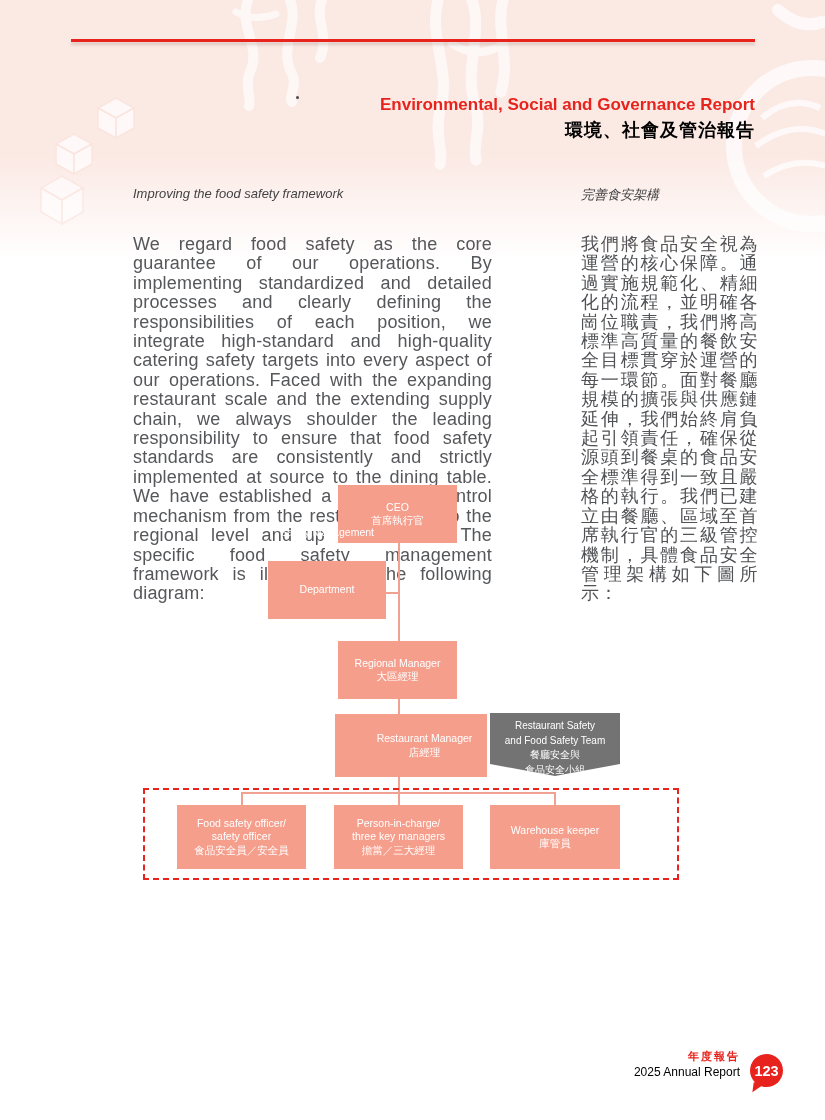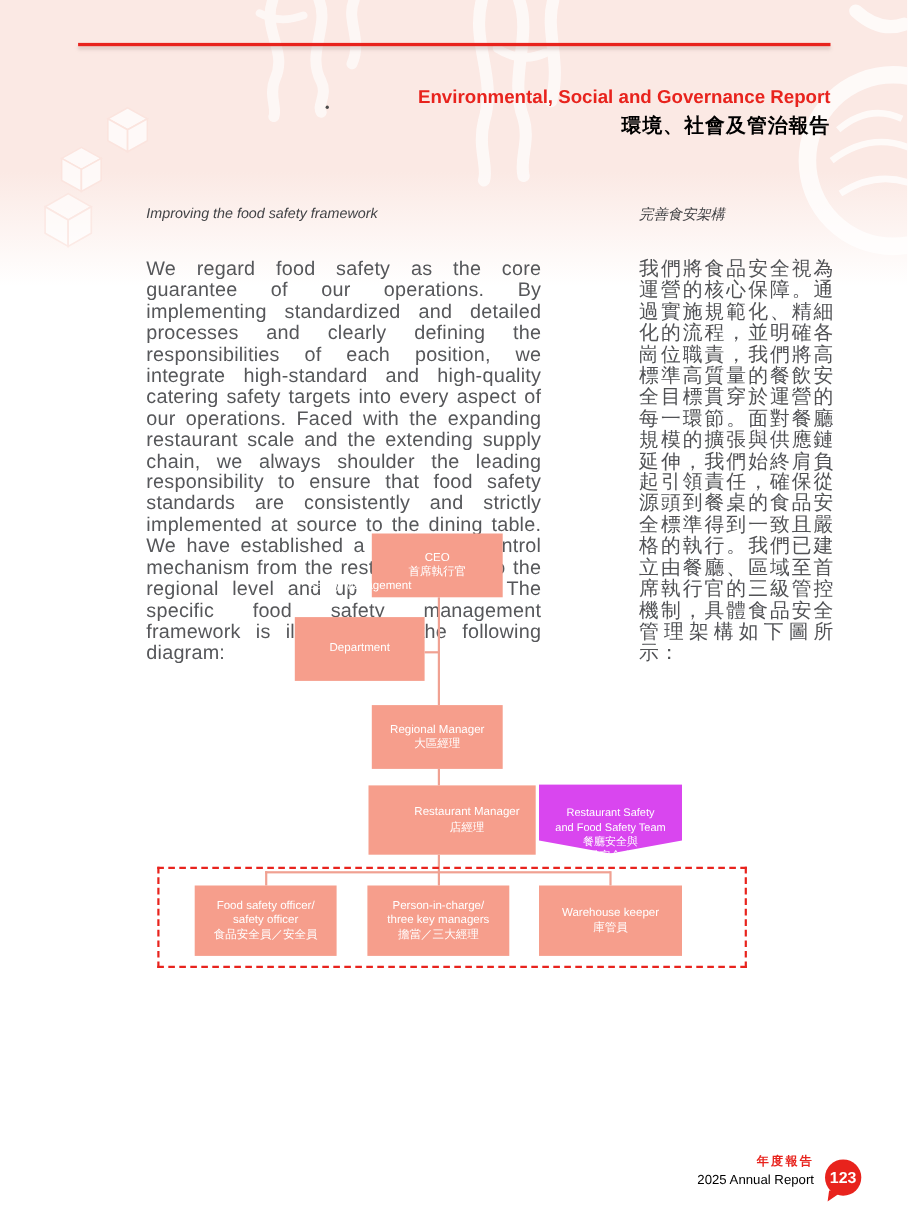--- a/index.html
+++ b/index.html
@@ -14,41 +14,41 @@
   }
   #decor{position:absolute;left:0;top:0;pointer-events:none;}
   
   #red-rule{
     position:absolute;left:71px;top:39px;width:684px;height:3px;
     background:#e8231d;box-shadow:0 3px 3px rgba(160,135,128,0.35);
   }
   #stray-dot{position:absolute;left:296px;top:96px;width:3px;height:3px;border-radius:50%;background:#4a4a4a;}
   
   #title-block{position:absolute;right:70px;top:79px;text-align:right;}
-  .title-en{font-size:17px;font-weight:bold;color:#e8231d;line-height:20px;}
+  .title-en{font-size:17px;font-weight:bold;color:#e8231d;line-height:20px;margin-top:16px;}
   .title-zh{font-size:18px;font-weight:bold;color:#000000;line-height:22px;margin-top:4px;letter-spacing:1px;}
   
   .col-heading{position:absolute;top:186px;font-size:13px;font-style:italic;color:#414245;}
   #heading-en{left:133px;}
   #heading-zh{left:581px;}
   .body-col{position:absolute;top:217px;font-size:18px;line-height:19.4px;color:#56575a;text-align:justify;}
   #body-en{left:133px;width:359px;letter-spacing:0.2px;word-spacing:1px;}
   #body-zh{left:581px;width:177px;letter-spacing:0.4px;color:#515255;}
   
   .conn{position:absolute;background:#f0a192;z-index:1;}
   .node{
     position:absolute;background:#f69e8c;color:#ffffff;z-index:3;
     display:flex;flex-direction:column;justify-content:center;align-items:center;
     text-align:center;font-size:10.5px;line-height:13.5px;
   }
   .node .nl{width:100%;}
   #n-banner{
-    background:#d946ef;z-index:3;font-size:10px;line-height:13px;
+    background:#737373;z-index:3;font-size:10px;line-height:13px;
     clip-path:polygon(0 0,100% 0,100% 81%,50% 100%,0 81%);
-    justify-content:flex-start;padding-top:20px;box-sizing:border-box;
+    justify-content:space-between;padding-top:6px;box-sizing:border-box;
   }
   #dashed-group{
     position:absolute;left:143px;top:788px;width:532px;height:88px;
     border:2px dashed #e8231d;z-index:2;background:transparent;
   }
   
   #footer-text{position:absolute;right:85px;top:1049px;text-align:right;}
   .footer-zh{font-size:11px;font-weight:bold;color:#e8231d;letter-spacing:2px;line-height:14px;}
   .footer-en{font-size:12px;color:#000000;line-height:16px;margin-top:1px;}
   #page-badge{

